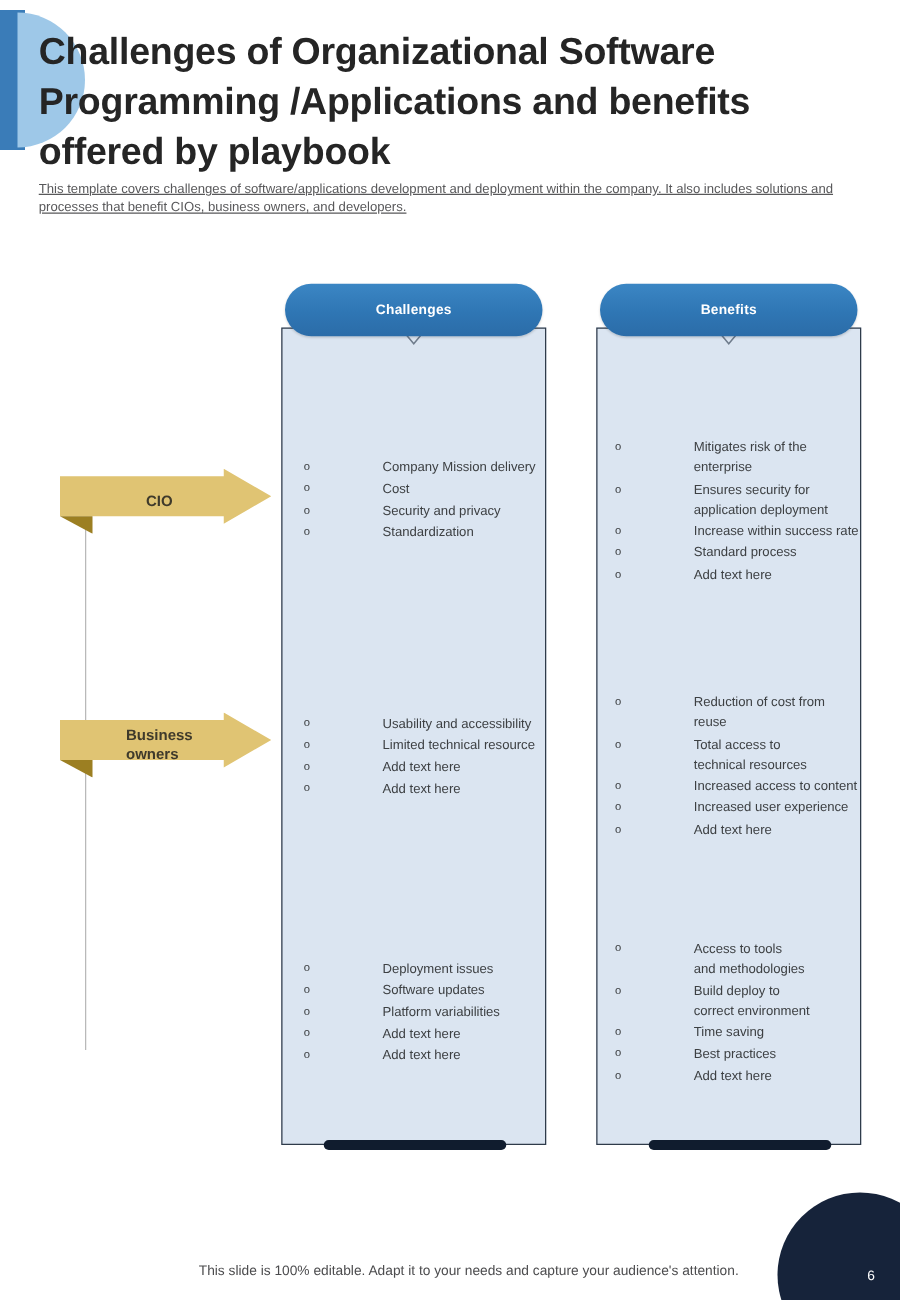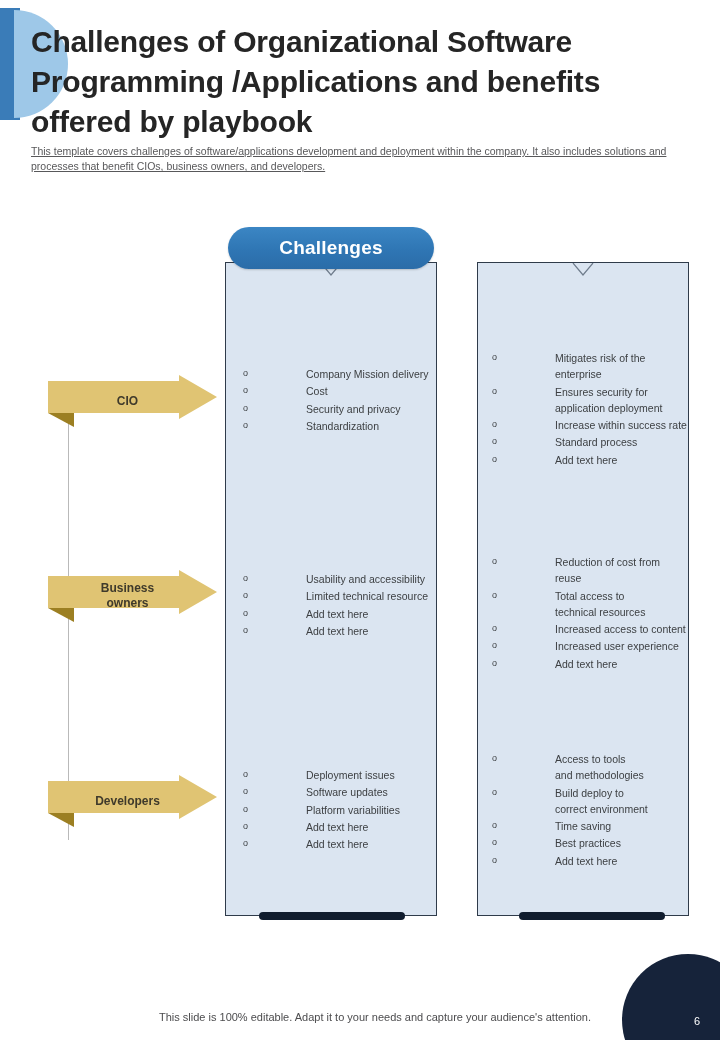--- a/index.html
+++ b/index.html
@@ -98,21 +98,21 @@
   }
   .column-notch svg { display: block; }
 
   .column-pill {
     position: absolute;
     top: 227px;
     height: 42px;
     border-radius: 21px;
     background: linear-gradient(180deg, #3b86c4 0%, #2f76b4 55%, #2b6ca8 100%);
     color: #ffffff;
-    font-size: 19px;
+    font-size: 11px;
     font-weight: bold;
     display: flex;
     align-items: center;
     justify-content: center;
     letter-spacing: 0.2px;
     box-shadow: 0 1px 2px rgba(0,0,0,0.18);
   }
   .column-pill.challenges { left: 228px; width: 206px; }
   .column-pill.benefits   { left: 480px; width: 206px; }
 
@@ -162,21 +162,21 @@
   }
   .arrow .arrow-label {
     position: absolute;
     inset: 0;
     display: flex;
     align-items: center;
     justify-content: center;
     font-size: 12px;
     font-weight: bold;
     color: #3f3a2b;
-    text-align: center;
+    text-align: left;
     line-height: 1.25;
     padding-left: 16px;
     padding-right: 26px;
     white-space: pre-line;
   }
   .arrow svg { position: absolute; inset: 0; display: block; }
 
   .connector-line {
     position: absolute;
     left: 68px;
@@ -239,45 +239,39 @@
 
   <div class="arrow" style="top:570px">
     <svg viewBox="0 0 169 52" width="169" height="52" aria-hidden="true">
       <polygon points="0,6 131,6 131,0 169,22 131,44 131,38 0,38" fill="#e0c473"></polygon>
       <polygon points="0,38 26,38 26,52" fill="#9c7f22"></polygon>
     </svg>
     <div class="arrow-label">Business
 owners</div>
   </div>
 
-  <div class="arrow" style="top:775px">
-    <svg viewBox="0 0 169 52" width="169" height="52" aria-hidden="true">
-      <polygon points="0,6 131,6 131,0 169,22 131,44 131,38 0,38" fill="#e0c473"></polygon>
-      <polygon points="0,38 26,38 26,52" fill="#9c7f22"></polygon>
-    </svg>
-    <div class="arrow-label">Developers</div>
-  </div>
 
   <div class="column challenges">
     <div class="column-notch">
       <svg viewBox="0 0 22 13" width="22" height="13" aria-hidden="true">
         <polyline points="1,0 11,12 21,0" fill="none" stroke="#6f7c8c" stroke-width="1.2"></polyline>
       </svg>
     </div>
   </div>
   <div class="column-pill challenges">Challenges</div>
   <div class="column-footbar challenges"></div>
 
   <div class="column benefits">
     <div class="column-notch">
       <svg viewBox="0 0 22 13" width="22" height="13" aria-hidden="true">
         <polyline points="1,0 11,12 21,0" fill="none" stroke="#6f7c8c" stroke-width="1.2"></polyline>
       </svg>
     </div>
   </div>
+  <div class="column-pill benefits">Benefits</div>
   <div class="column-footbar benefits"></div>
 
   <div class="bullet-group ch" style="top:366px">
       <div class="bullet-row">
         <span class="bullet-marker">o</span>
         <span class="bullet-text">Company Mission delivery</span>
       </div>
       <div class="bullet-row">
         <span class="bullet-marker">o</span>
         <span class="bullet-text">Cost</span>

